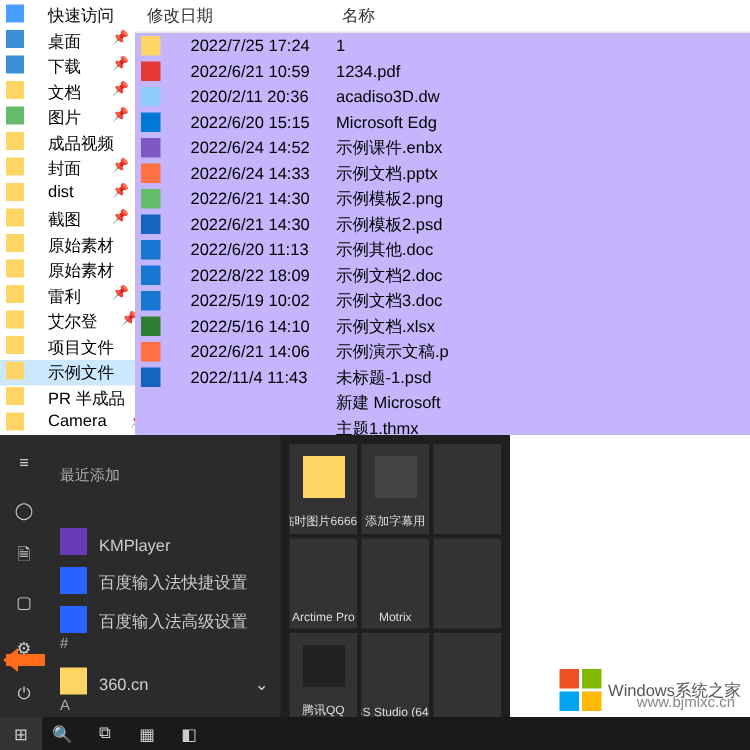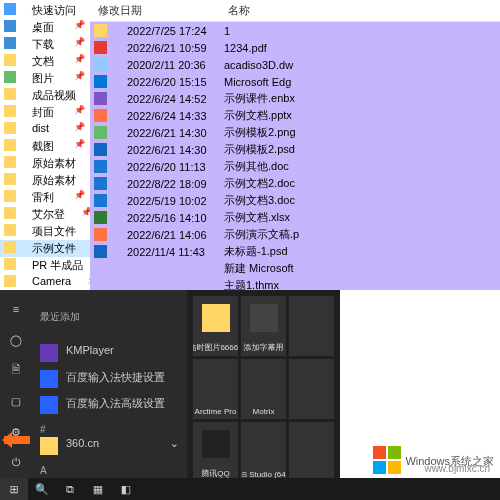--- a/index.html
+++ b/index.html
@@ -33,21 +33,21 @@
 .fi-xls{background:#2e7d32}
 .startmenu{position:absolute;left:0;bottom:22px;width:340px;height:188px;background:#2b2b2b;color:#ccc;display:flex}
 .rail{width:32px;background:#2b2b2b;display:flex;flex-direction:column;padding-top:4px}
 .rail-item{width:32px;height:32px;display:flex;align-items:center;justify-content:center;color:#ccc;cursor:pointer}
 .rail-spacer{flex:1}
 .arrow{position:absolute;left:2px;bottom:52px;width:34px;height:16px;z-index:10}
 .arrow-body{position:absolute;right:6px;top:4px;width:26px;height:8px;background:#ff6b1a}
 .arrow-head{position:absolute;left:0;top:0;width:0;height:0;border-right:10px solid #ff6b1a;border-top:8px solid transparent;border-bottom:8px solid transparent}
 .applist{width:155px;background:#2b2b2b;overflow:hidden}
 .al-hdr{padding:20px 8px;color:#aaa;font-size:10px}
-.al-item{display:flex;align-items:flex-start;height:26px;padding:0 8px;gap:8px;cursor:pointer}
+.al-item{display:flex;align-items:flex-end;height:26px;padding:0 8px;gap:8px;cursor:pointer}
 .al-ico{width:18px;height:18px;flex-shrink:0}
 .al-letter{padding:2px 8px;color:#aaa;font-size:10px}
 .tiles{flex:1;background:#1f1f1f;padding:6px;display:grid;grid-template-columns:repeat(3,1fr);grid-auto-rows:60px;gap:3px}
 .tile{background:#333;display:flex;flex-direction:column;align-items:center;justify-content:flex-end;padding:3px;cursor:pointer;position:relative;overflow:hidden}
 .tile-lbl{font-size:8px;color:#ddd;text-align:center;white-space:nowrap}
 .tile-ico{position:absolute;top:8px;width:28px;height:28px}
 .taskbar{position:absolute;left:0;bottom:0;width:500px;height:22px;background:#1a1a1a;display:flex;align-items:center}
 .tb-item{width:28px;height:22px;display:flex;align-items:center;justify-content:center;color:#ccc;cursor:pointer}
 .tb-start{background:#333}
 .watermark{position:absolute;right:6px;bottom:26px;display:flex;align-items:center;gap:4px}

